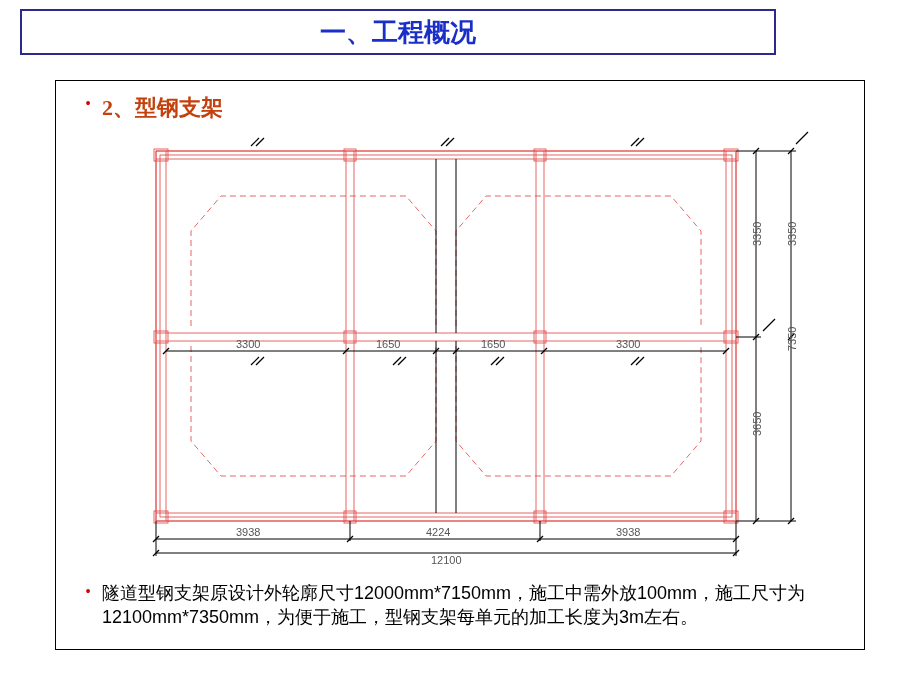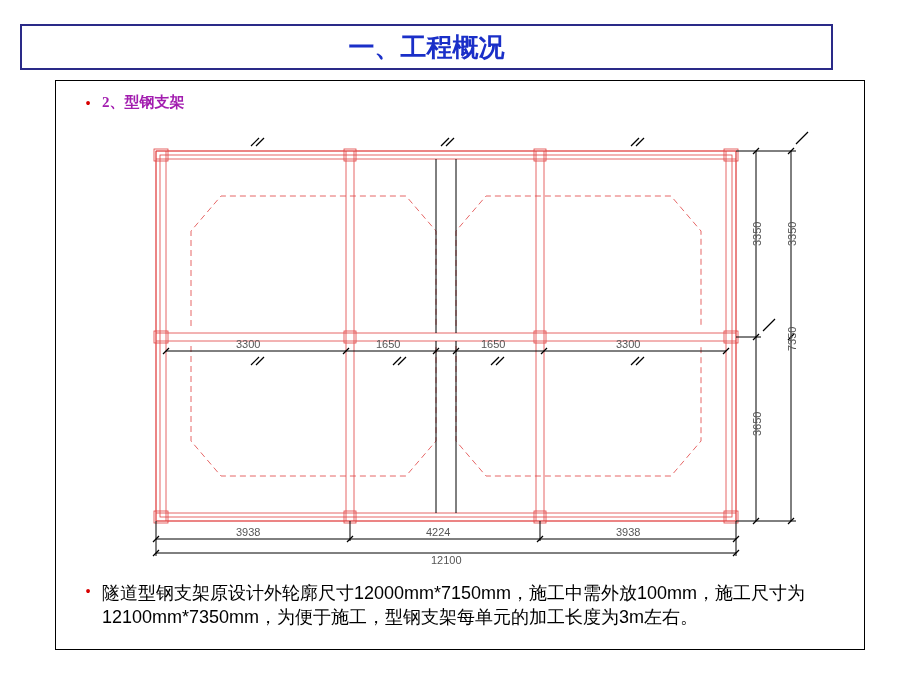--- a/index.html
+++ b/index.html
@@ -3,22 +3,22 @@
 <meta charset="utf-8">
 <style>
   * { box-sizing: border-box; margin: 0; padding: 0; }
   body {
     width: 920px; height: 690px;
     background: #fff;
     font-family: "SimSun", "宋体", serif;
     position: relative;
   }
   .title-bar {
-    position: absolute; left: 20px; top: 24px;
-    width: 813px; height: 46px;
+    position: absolute; left: 20px; top: 9px;
+    width: 756px; height: 46px;
     border: 2px solid #2a2a88;
     background: #fff;
     display: flex; align-items: center; justify-content: center;
   }
   .title-text {
     color: #1a2fc8; font-weight: bold; font-size: 26px;
     font-family: "SimHei","黑体",sans-serif;
   }
   .content-frame {
     position: absolute; left: 55px; top: 80px;
@@ -29,21 +29,21 @@
   .bullet-row {
     position: absolute;
     display: flex; align-items: flex-start;
     font-size: 18px;
   }
   .bullet-dot {
     color: #d80000; font-size: 16px; line-height: 22px;
     width: 28px; text-align: center;
   }
   .subtitle-row { left: 18px; top: 12px; }
-  .subtitle-text { color: #a21caf; font-weight: bold; font-size: 15px; }
+  .subtitle-text { color: #c2410c; font-weight: bold; font-size: 22px; }
   .body-row { left: 18px; top: 500px; width: 770px; }
   .body-text {
     color: #000; font-size: 18px; line-height: 24px;
     flex: 1; font-family: Liberation Sans, sans-serif;
   }
   svg.diagram {
     position: absolute; left: 80px; top: 40px;
     width: 700px; height: 450px;
   }
   .thin-red { stroke: #e04040; stroke-width: 0.8; fill: none; }

